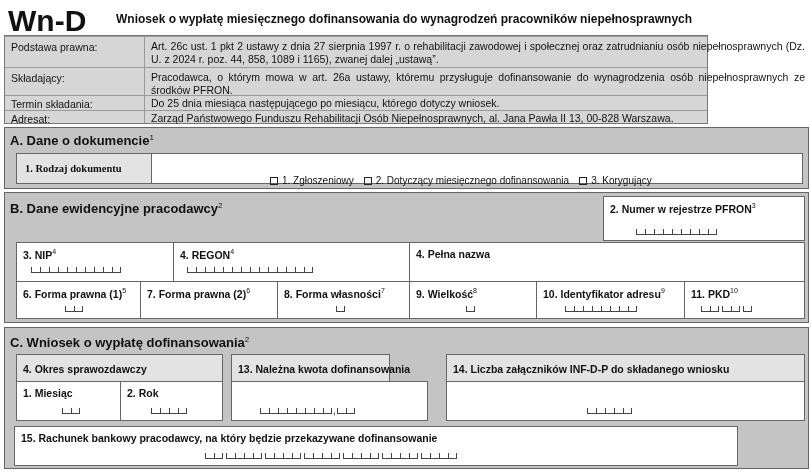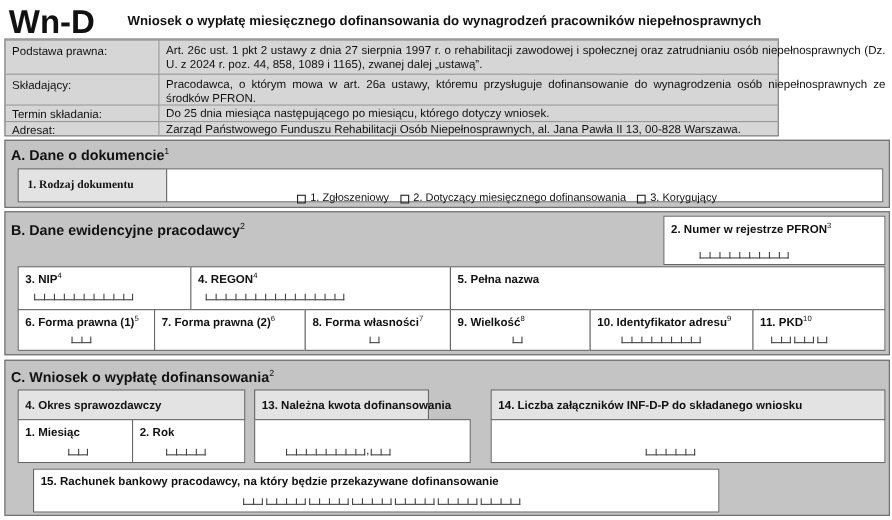--- a/index.html
+++ b/index.html
@@ -126,21 +126,21 @@
         <span class="box"></span>
         <span class="box"></span>
         <span class="box"></span>
         <span class="box"></span>
         <span class="box"></span>
         <span class="box"></span>
         <span class="box"></span>
       </div>
   </div>
   <div class="cell" style="left:404px;top:49px;width:396px;height:40px;">
-    <span class="cell-label">5. Pełna nazwa</span>
+    <span class="cell-label">4. Pełna nazwa</span>
   </div>
 
   <div class="cell" style="left:11px;top:88px;width:125px;height:38px;">
     <span class="cell-label"><span>6. Forma prawna (1)</span><sup>5</sup></span>
     <div class="boxes" style="left:48px;top:24px;">
         <span class="box"></span>
         <span class="box"></span>
       </div>
   </div>
   <div class="cell" style="left:135px;top:88px;width:138px;height:38px;">
@@ -241,21 +241,21 @@
   <div class="cell" style="left:441px;top:53px;width:359px;height:40px;">
     <div class="boxes" style="left:140px;top:26px;">
         <span class="box"></span>
         <span class="box"></span>
         <span class="box"></span>
         <span class="box"></span>
         <span class="box"></span>
       </div>
   </div>
 
-  <div class="cell" style="left:25px;top:98px;width:624px;height:40px;padding-left:28px;">
+  <div class="cell" style="left:9px;top:98px;width:724px;height:40px;padding-left:28px;">
     <span class="cell-label">15. Rachunek bankowy pracodawcy, na który będzie przekazywane dofinansowanie</span>
     <div class="boxes" style="left:190px;top:26px;">
         <span class="grp">
           <span class="box"></span>
           <span class="box"></span>
         </span>
         <span class="grp">
           <span class="box"></span>
           <span class="box"></span>
           <span class="box"></span>

